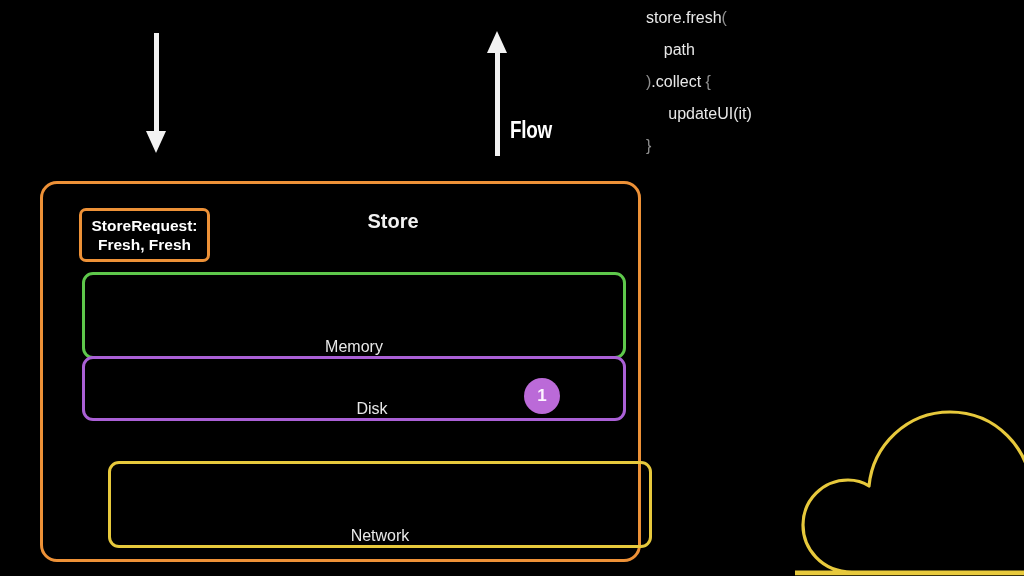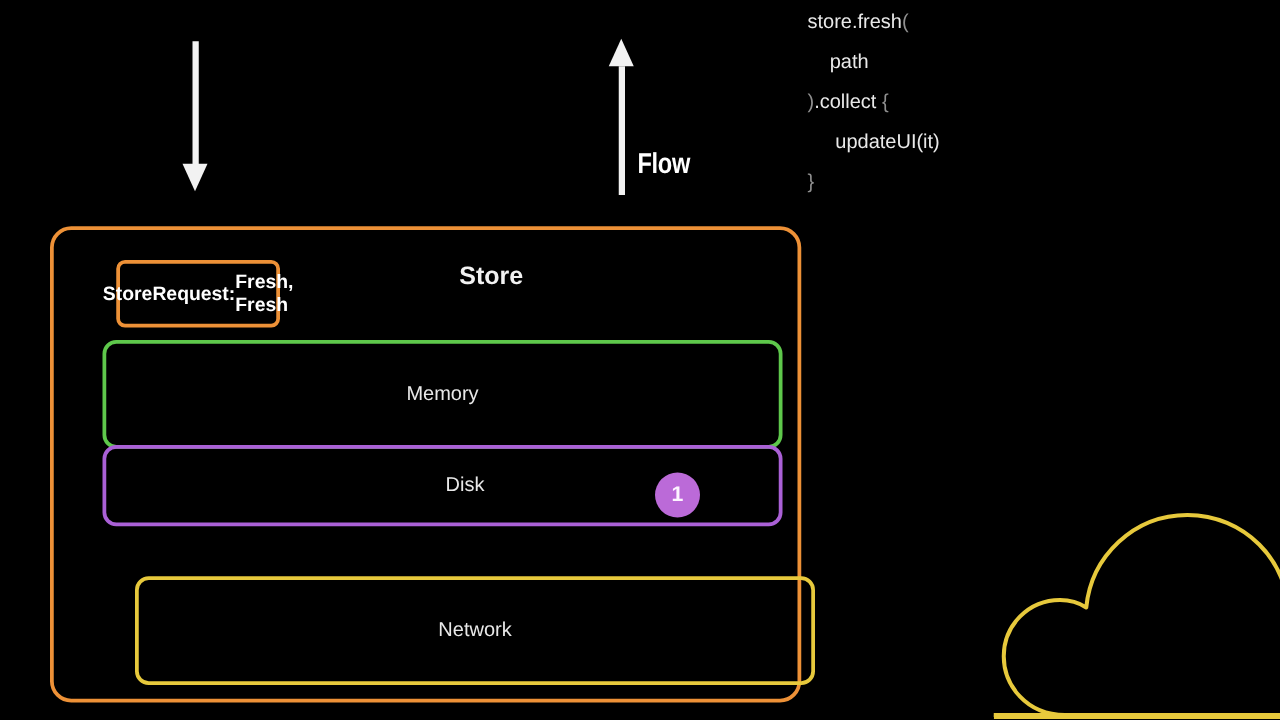--- a/index.html
+++ b/index.html
@@ -50,30 +50,30 @@
   #store-box {
     position:absolute; left:40px; top:181px; width:601px; height:381px;
     border:3px solid #ed9137; border-radius:17px; background:transparent;
   }
   #store-title {
     position:absolute; left:275px; top:26px; width:150px;
     text-align:center; font-size:20px; font-weight:bold; color:#f2f2f2;
   }
 
   #store-request-badge {
-    position:absolute; left:50px; top:24px; width:131px; height:54px;
+    position:absolute; left:36px; top:24px; width:131px; height:54px;
     border:3px solid #ed9137; border-radius:7px;
-    display:flex; flex-direction:row; align-items:center; justify-content:center;
+    display:flex; flex-direction:column; align-items:center; justify-content:center;
     font-size:15.5px; font-weight:bold; color:#ffffff; line-height:19px;
   }
 
   .layer {
     position:absolute; left:39px; width:544px; border-width:3px;
     border-style:solid; border-radius:11px;
-    display:flex; align-items:center; justify-content:center;
+    display:flex; align-items:flex-end; justify-content:center;
   }
   .layer-label { font-size:16px; color:#e8e8e8; font-weight:normal; }
 
   #layer-memory  { top:88px;  height:87px; border-color:#5ec84b; }
   #layer-disk    { top:172px; height:65px; border-color:#aa60d6;padding-left:36px; }
   #layer-network { top:277px; height:87px; border-color:#e7c93c;margin-left:26px; }
 
   #disk-badge {
     position:absolute; left:439px; top:19px; width:36px; height:36px;
     border-radius:50%; background:#bb6ad8;

